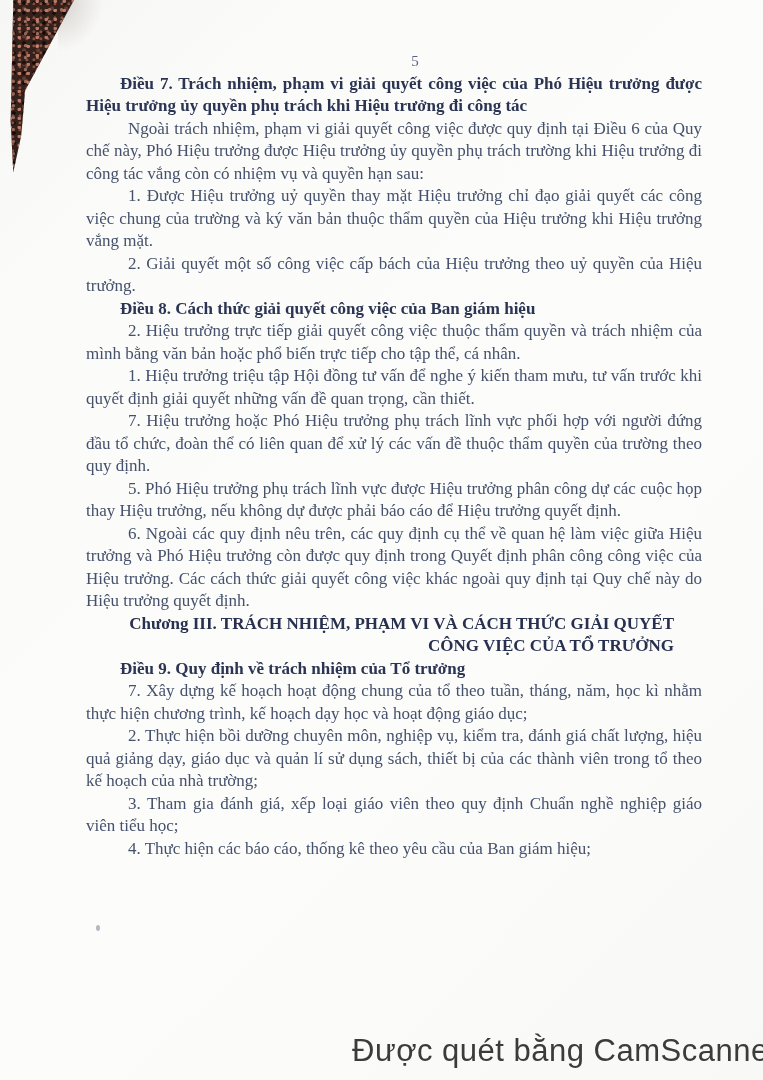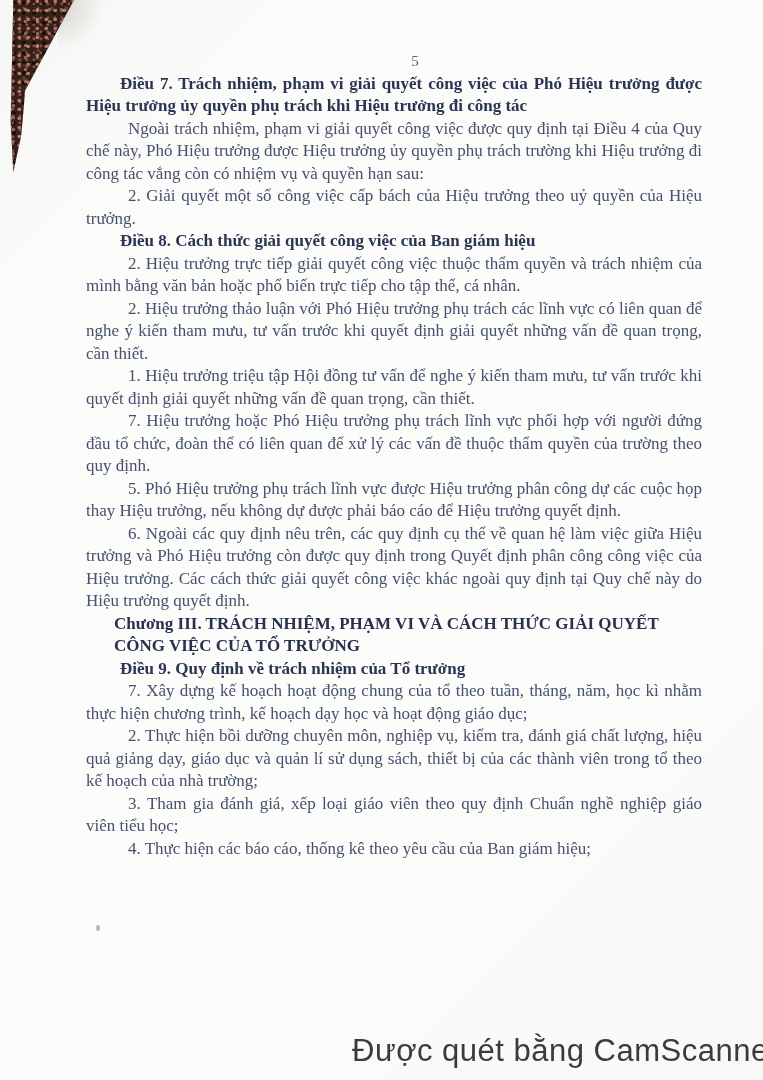--- a/index.html
+++ b/index.html
@@ -56,21 +56,21 @@
   }
   .content p { margin: 0; text-indent: 42px; }
   .content p.heading {
     font-weight: bold;
     color: #2b3553;
     text-indent: 34px;
   }
   .content p.chapter {
     font-weight: bold;
     color: #27304e;
-    text-align: left;
+    text-align: right;
     text-indent: 0;
     padding: 0 28px;
   }
   .scan-dot {
     position: absolute;
     left: 96px;
     top: 925px;
     width: 4px;
     height: 6px;
     border-radius: 50%;
@@ -93,26 +93,26 @@
 
 <div class="page">
 
   <div class="corner-shadow"></div>
   <div class="corner-artifact"></div>
 
   <div class="content">
     <p class="pagenum">5</p>
 
     <p class="heading">Điều 7. Trách nhiệm, phạm vi giải quyết công việc của Phó Hiệu trưởng được Hiệu trưởng ủy quyền phụ trách khi Hiệu trưởng đi công tác</p>
-    <p class="para">Ngoài trách nhiệm, phạm vi giải quyết công việc được quy định tại Điều 4 của Quy chế này, Phó Hiệu trưởng được Hiệu trưởng ủy quyền phụ trách trường khi Hiệu trưởng đi công tác vắng còn có nhiệm vụ và quyền hạn sau:</p>
+    <p class="para">Ngoài trách nhiệm, phạm vi giải quyết công việc được quy định tại Điều 6 của Quy chế này, Phó Hiệu trưởng được Hiệu trưởng ủy quyền phụ trách trường khi Hiệu trưởng đi công tác vắng còn có nhiệm vụ và quyền hạn sau:</p>
+    <p class="para">1. Được Hiệu trưởng uỷ quyền thay mặt Hiệu trưởng chỉ đạo giải quyết các công việc chung của trường và ký văn bản thuộc thẩm quyền của Hiệu trưởng khi Hiệu trưởng vắng mặt.</p>
     <p class="para">2. Giải quyết một số công việc cấp bách của Hiệu trưởng theo uỷ quyền của Hiệu trưởng.</p>
 
     <p class="heading">Điều 8. Cách thức giải quyết công việc của Ban giám hiệu</p>
     <p class="para">2. Hiệu trưởng trực tiếp giải quyết công việc thuộc thẩm quyền và trách nhiệm của mình bằng văn bản hoặc phổ biến trực tiếp cho tập thể, cá nhân.</p>
-    <p class="para">2. Hiệu trưởng thảo luận với Phó Hiệu trưởng phụ trách các lĩnh vực có liên quan để nghe ý kiến tham mưu, tư vấn trước khi quyết định giải quyết những vấn đề quan trọng, cần thiết.</p>
     <p class="para">1. Hiệu trưởng triệu tập Hội đồng tư vấn để nghe ý kiến tham mưu, tư vấn trước khi quyết định giải quyết những vấn đề quan trọng, cần thiết.</p>
     <p class="para">7. Hiệu trưởng hoặc Phó Hiệu trưởng phụ trách lĩnh vực phối hợp với người đứng đầu tổ chức, đoàn thể có liên quan để xử lý các vấn đề thuộc thẩm quyền của trường theo quy định.</p>
     <p class="para">5. Phó Hiệu trưởng phụ trách lĩnh vực được Hiệu trưởng phân công dự các cuộc họp thay Hiệu trưởng, nếu không dự được phải báo cáo để Hiệu trưởng quyết định.</p>
     <p class="para">6. Ngoài các quy định nêu trên, các quy định cụ thể về quan hệ làm việc giữa Hiệu trưởng và Phó Hiệu trưởng còn được quy định trong Quyết định phân công công việc của Hiệu trưởng. Các cách thức giải quyết công việc khác ngoài quy định tại Quy chế này do Hiệu trưởng quyết định.</p>
 
     <p class="chapter">Chương III. TRÁCH NHIỆM, PHẠM VI VÀ CÁCH THỨC GIẢI QUYẾT CÔNG VIỆC CỦA TỔ TRƯỞNG</p>
     <p class="heading">Điều 9. Quy định về trách nhiệm của Tổ trưởng</p>
     <p class="para">7. Xây dựng kế hoạch hoạt động chung của tổ theo tuần, tháng, năm, học kì nhằm thực hiện chương trình, kế hoạch dạy học và hoạt động giáo dục;</p>
     <p class="para">2. Thực hiện bồi dưỡng chuyên môn, nghiệp vụ, kiểm tra, đánh giá chất lượng, hiệu quả giảng dạy, giáo dục và quản lí sử dụng sách, thiết bị của các thành viên trong tổ theo kế hoạch của nhà trường;</p>
     <p class="para">3. Tham gia đánh giá, xếp loại giáo viên theo quy định Chuẩn nghề nghiệp giáo viên tiểu học;</p>

